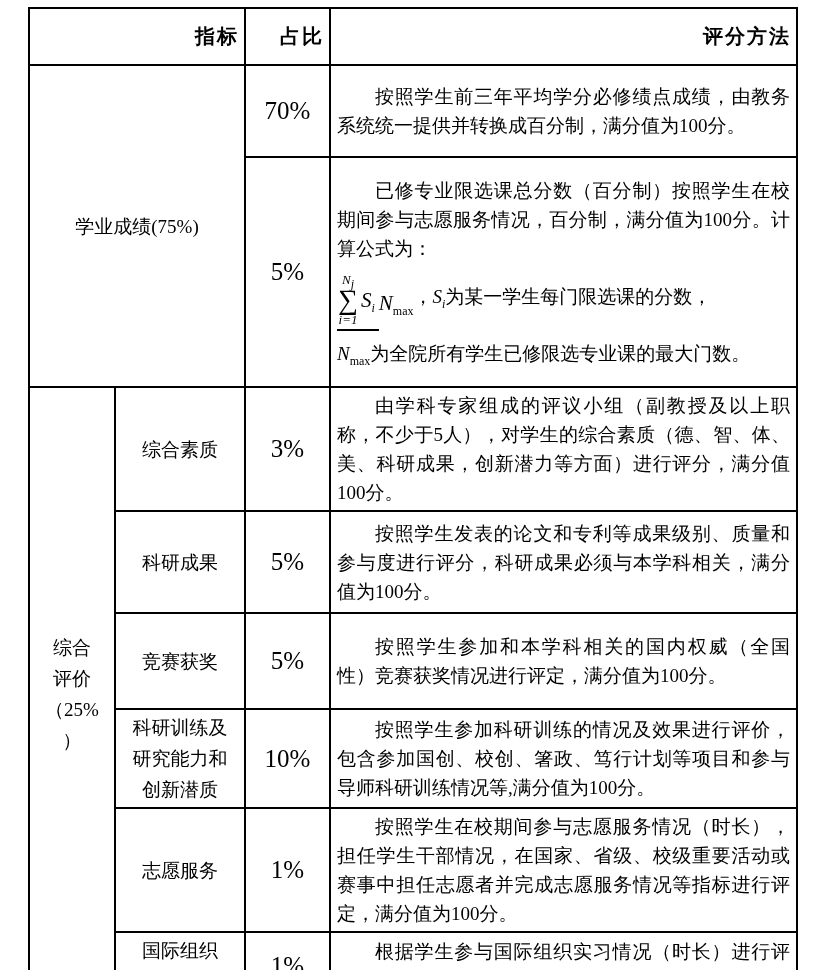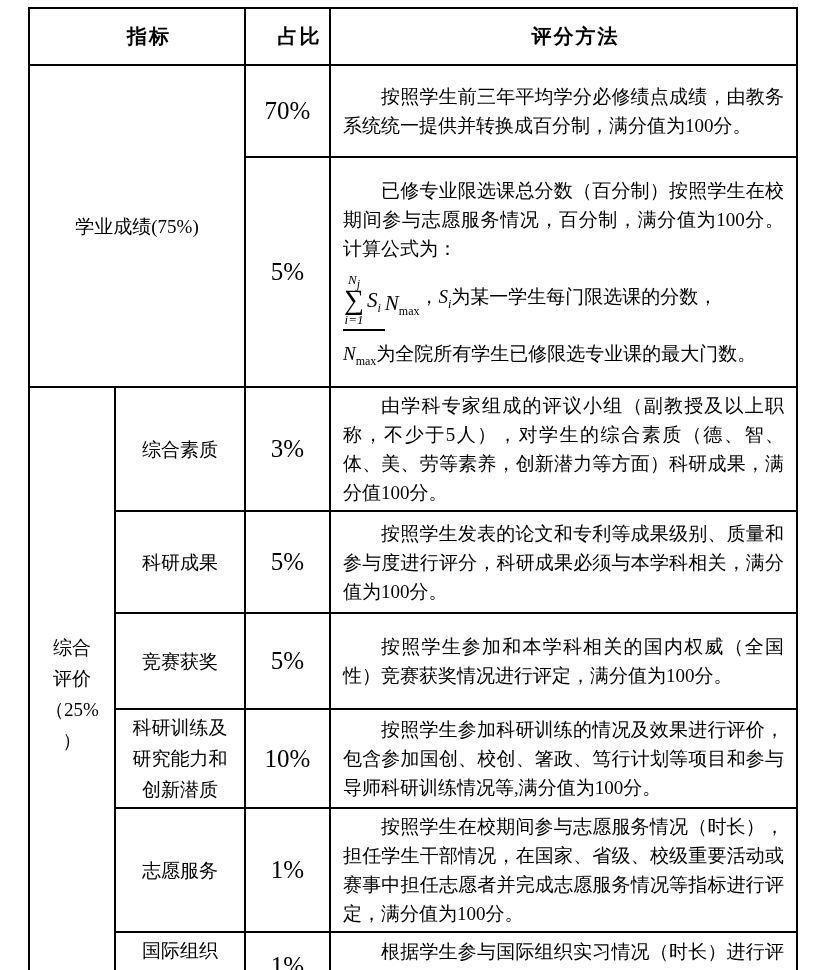--- a/index.html
+++ b/index.html
@@ -12,26 +12,26 @@
   table.eval{
     border-collapse:collapse;table-layout:fixed;
     margin:7px 0 0 28px;width:768px;
   }
   th,td{
     border:2px solid #000;box-sizing:border-box;
     vertical-align:middle;padding:2px 5px;
     overflow:hidden;
   }
   th{
-    font-size:20px;font-weight:bold;text-align:center;letter-spacing:2px;padding-left:29px;
+    font-size:20px;font-weight:bold;text-align:right;letter-spacing:2px;padding-left:29px;
   }
   td.group{text-align:center;font-size:19px;line-height:31px;}
   td.sub{text-align:center;font-size:19px;line-height:31px;}
   td.w{text-align:center;font-size:25px;}
-  td.m{padding:3px 12px;}
+  td.m{padding:3px 6px;}
   .pre{white-space:pre-line;}
   .para{
     margin:0;font-size:19px;line-height:29px;
     text-align:justify;text-indent:2em;
   }
   
   .formula-wrap{margin-top:10px;}
   .formula-line{display:flex;align-items:flex-end;}
   .frac{display:inline-flex;flex-direction:row;align-items:center;}
   .num{
@@ -100,21 +100,21 @@
         </td>
       </tr>
       <tr style="height:122px">
         <td rowspan="6" class="group pre">综合
 评价
 （25%
 ）</td>
         <td class="sub pre">综合素质</td>
         <td class="w">3%</td>
         <td class="m">
-          <p class="para">由学科专家组成的评议小组（副教授及以上职称，不少于5人），对学生的综合素质（德、智、体、美、劳等素养，创新潜力等方面）科研成果，满分值100分。</p>
+          <p class="para">由学科专家组成的评议小组（副教授及以上职称，不少于5人），对学生的综合素质（德、智、体、美、科研成果，创新潜力等方面）进行评分，满分值100分。</p>
         </td>
       </tr>
       <tr style="height:102px">
         <td class="sub pre">科研成果</td>
         <td class="w">5%</td>
         <td class="m">
           <p class="para">按照学生发表的论文和专利等成果级别、质量和参与度进行评分，科研成果必须与本学科相关，满分值为100分。</p>
         </td>
       </tr>
       <tr style="height:96px">

